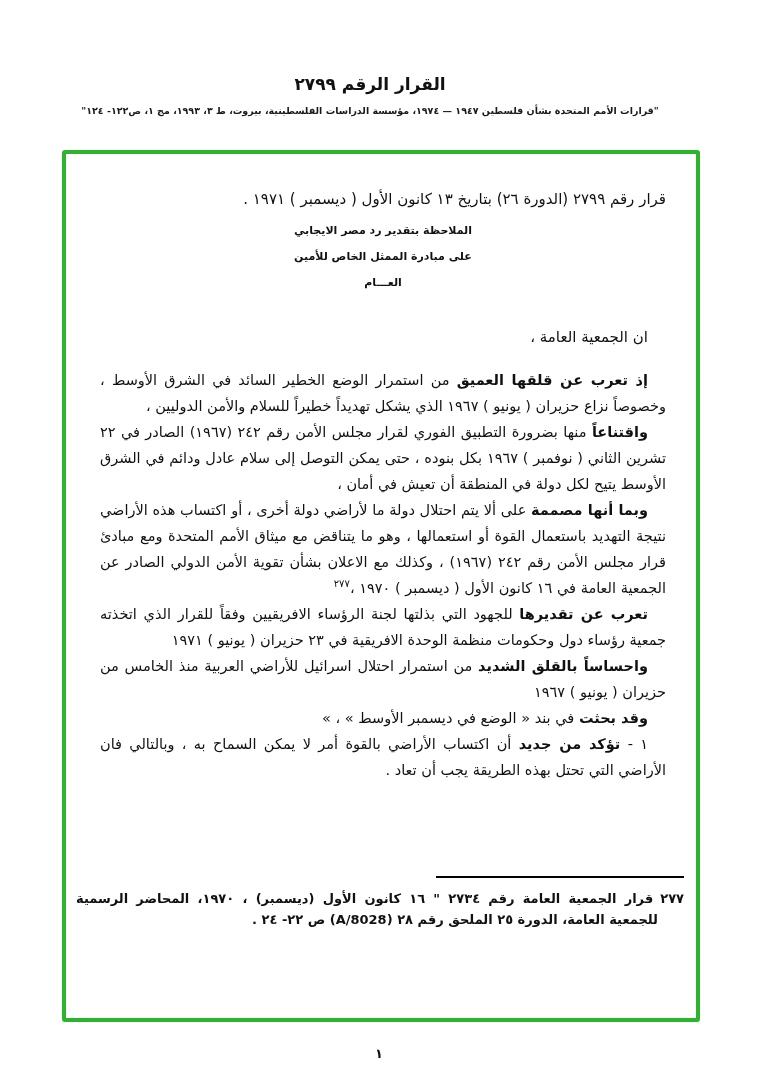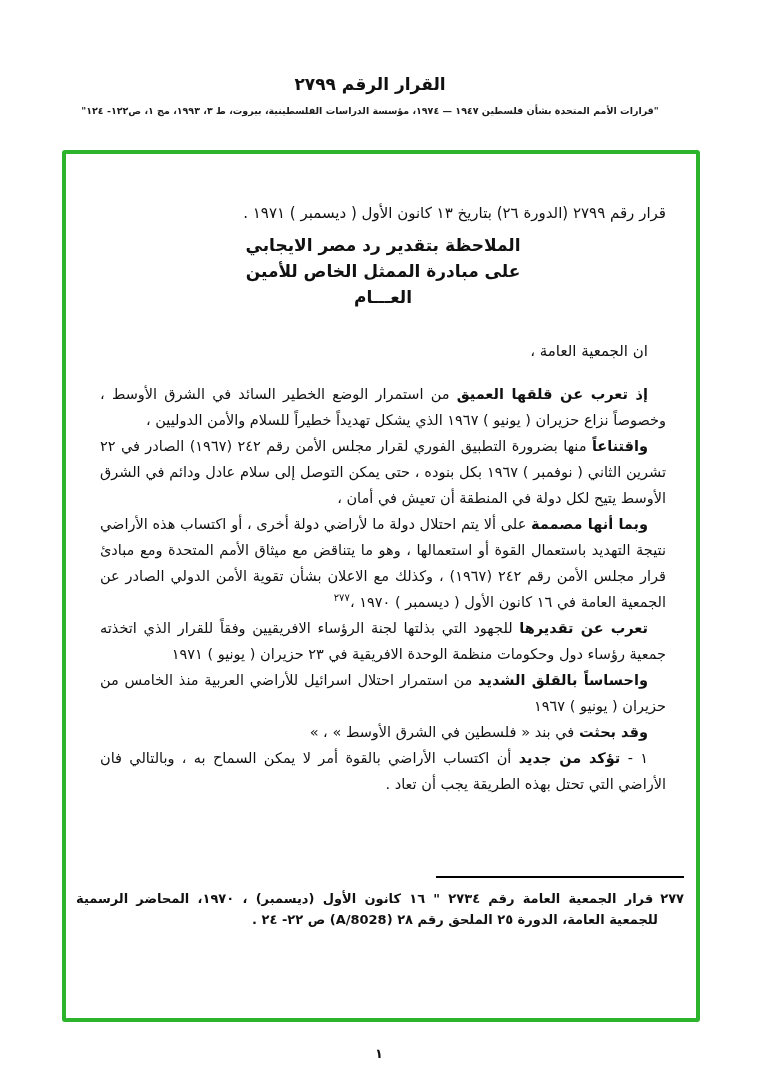--- a/index.html
+++ b/index.html
@@ -17,29 +17,29 @@
   .source-line { margin-top:11px; font-size:9.5px; font-weight:bold; color:#1a1a1a; }
 
   .frame {
     position:absolute; top:150px; left:62px;
     width:638px; height:872px;
     border:4px solid #2cb52c;
     border-radius:3px;
     background:#ffffff;
   }
 
-  .main-text { padding:46px 30px 0 34px; }
+  .main-text { padding:32px 30px 0 34px; }
 
   .res-heading {
     font-size:15px; line-height:26px;
     text-align:justify;
     padding-right:46px; text-indent:-46px;
     margin-bottom:6px;
   }
-  .sub-line { text-align:center; font-weight:bold; font-size:17px; line-height:26px; }
+  .sub-line { text-align:center; font-weight:bold; font-size:11px; line-height:26px; }
   .sub-gap { margin-bottom:28px; }
 
   .opening-line { font-weight:normal; font-size:15px; line-height:27px; text-indent:18px; margin-top:6px; margin-bottom:16px; }
 
   .bp { font-size:14.5px; line-height:26px; text-align:justify; text-indent:18px; }
   .bp b { font-weight:bold; }
   sup { font-size:10px; vertical-align:super; line-height:0; }
 
   .foot-area { position:absolute; bottom:88px; right:12px; left:10px; }
   .foot-rule {
@@ -85,21 +85,21 @@
       <p class="bp"><b>إذ تعرب عن قلقها العميق</b><span> من استمرار الوضع الخطير السائد في الشرق الأوسط ، وخصوصاً نزاع حزيران ( يونيو ) ١٩٦٧ الذي يشكل تهديداً خطيراً للسلام والأمن الدوليين ،</span></p>
 
       <p class="bp"><b>واقتناعاً</b><span> منها بضرورة التطبيق الفوري لقرار مجلس الأمن رقم ٢٤٢ (١٩٦٧) الصادر في ٢٢ تشرين الثاني ( نوفمبر ) ١٩٦٧ بكل بنوده ، حتى يمكن التوصل إلى سلام عادل ودائم في الشرق الأوسط يتيح لكل دولة في المنطقة أن تعيش في أمان ،</span></p>
 
       <p class="bp"><b>وبما أنها مصممة</b><span> على ألا يتم احتلال دولة ما لأراضي دولة أخرى ، أو اكتساب هذه الأراضي نتيجة التهديد باستعمال القوة أو استعمالها ، وهو ما يتناقض مع ميثاق الأمم المتحدة ومع مبادئ قرار مجلس الأمن رقم ٢٤٢ (١٩٦٧) ، وكذلك مع الاعلان بشأن تقوية الأمن الدولي الصادر عن الجمعية العامة في ١٦ كانون الأول ( ديسمبر ) ١٩٧٠ ،</span><sup>٢٧٧</sup></p>
 
       <p class="bp"><b>تعرب عن تقديرها</b><span> للجهود التي بذلتها لجنة الرؤساء الافريقيين وفقاً للقرار الذي اتخذته جمعية رؤساء دول وحكومات منظمة الوحدة الافريقية في ٢٣ حزيران ( يونيو ) ١٩٧١</span></p>
 
       <p class="bp"><b>واحساساً بالقلق الشديد</b><span> من استمرار احتلال اسرائيل للأراضي العربية منذ الخامس من حزيران ( يونيو ) ١٩٦٧</span></p>
 
-      <p class="bp"><b>وقد بحثت</b><span> في بند « فلسطين في الشرق الأوسط » ، »</span></p>
+      <p class="bp"><b>وقد بحثت</b><span> في بند « الوضع في ديسمبر الأوسط » ، »</span></p>
 
       <p class="bp"><span>١ - </span><b>تؤكد من جديد</b><span> أن اكتساب الأراضي بالقوة أمر لا يمكن السماح به ، وبالتالي فان الأراضي التي تحتل بهذه الطريقة يجب أن تعاد .</span></p>
 
     </div>
 
     <div class="foot-area">
       <div class="foot-rule"></div>
       <p class="footnote"><span class="fn-marker">٢٧٧</span><span>قرار الجمعية العامة رقم ٢٧٣٤ " ١٦ كانون الأول (ديسمبر) ، ١٩٧٠، المحاضر الرسمية للجمعية العامة، الدورة ٢٥ الملحق رقم ٢٨ (A/8028) ص ٢٢- ٢٤ .</span></p>
     </div>
   </div>

